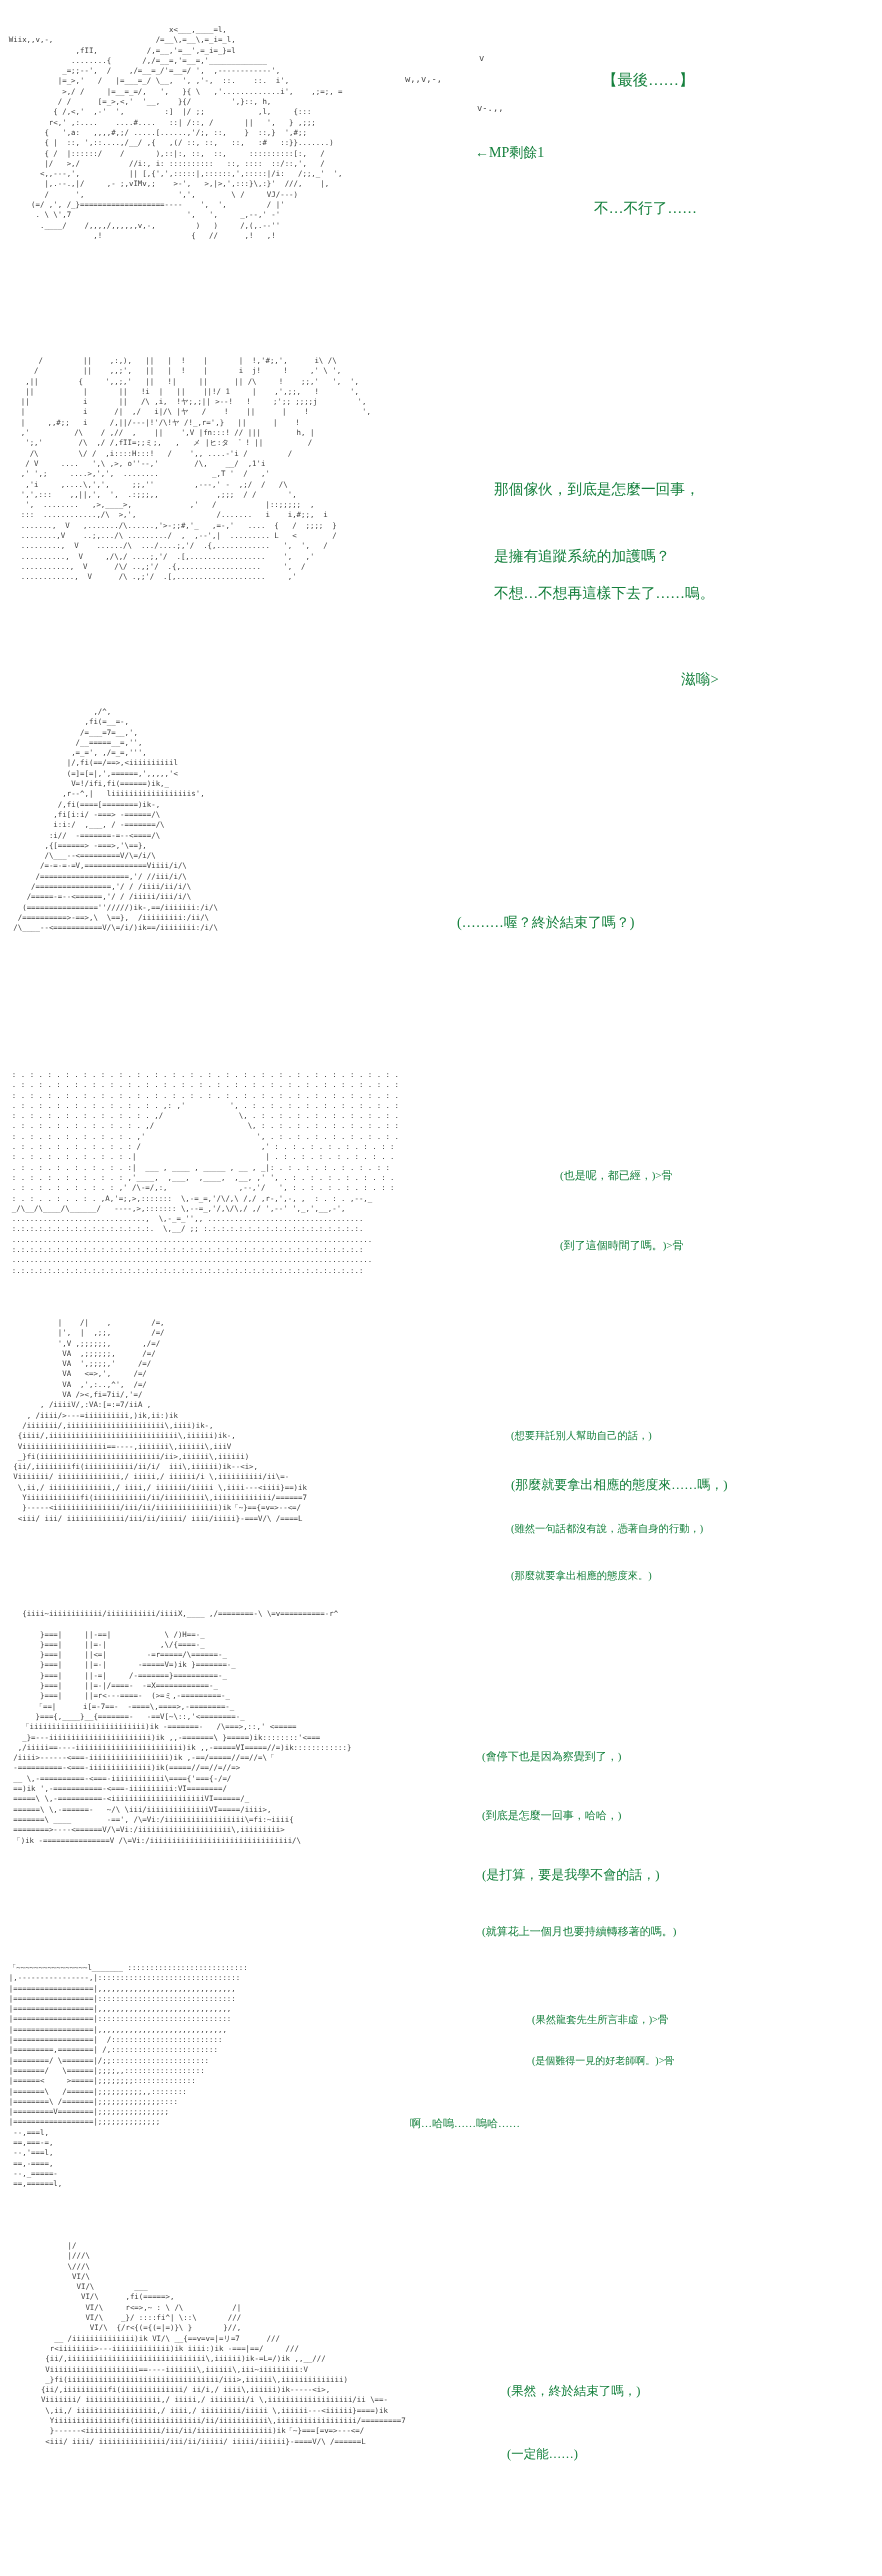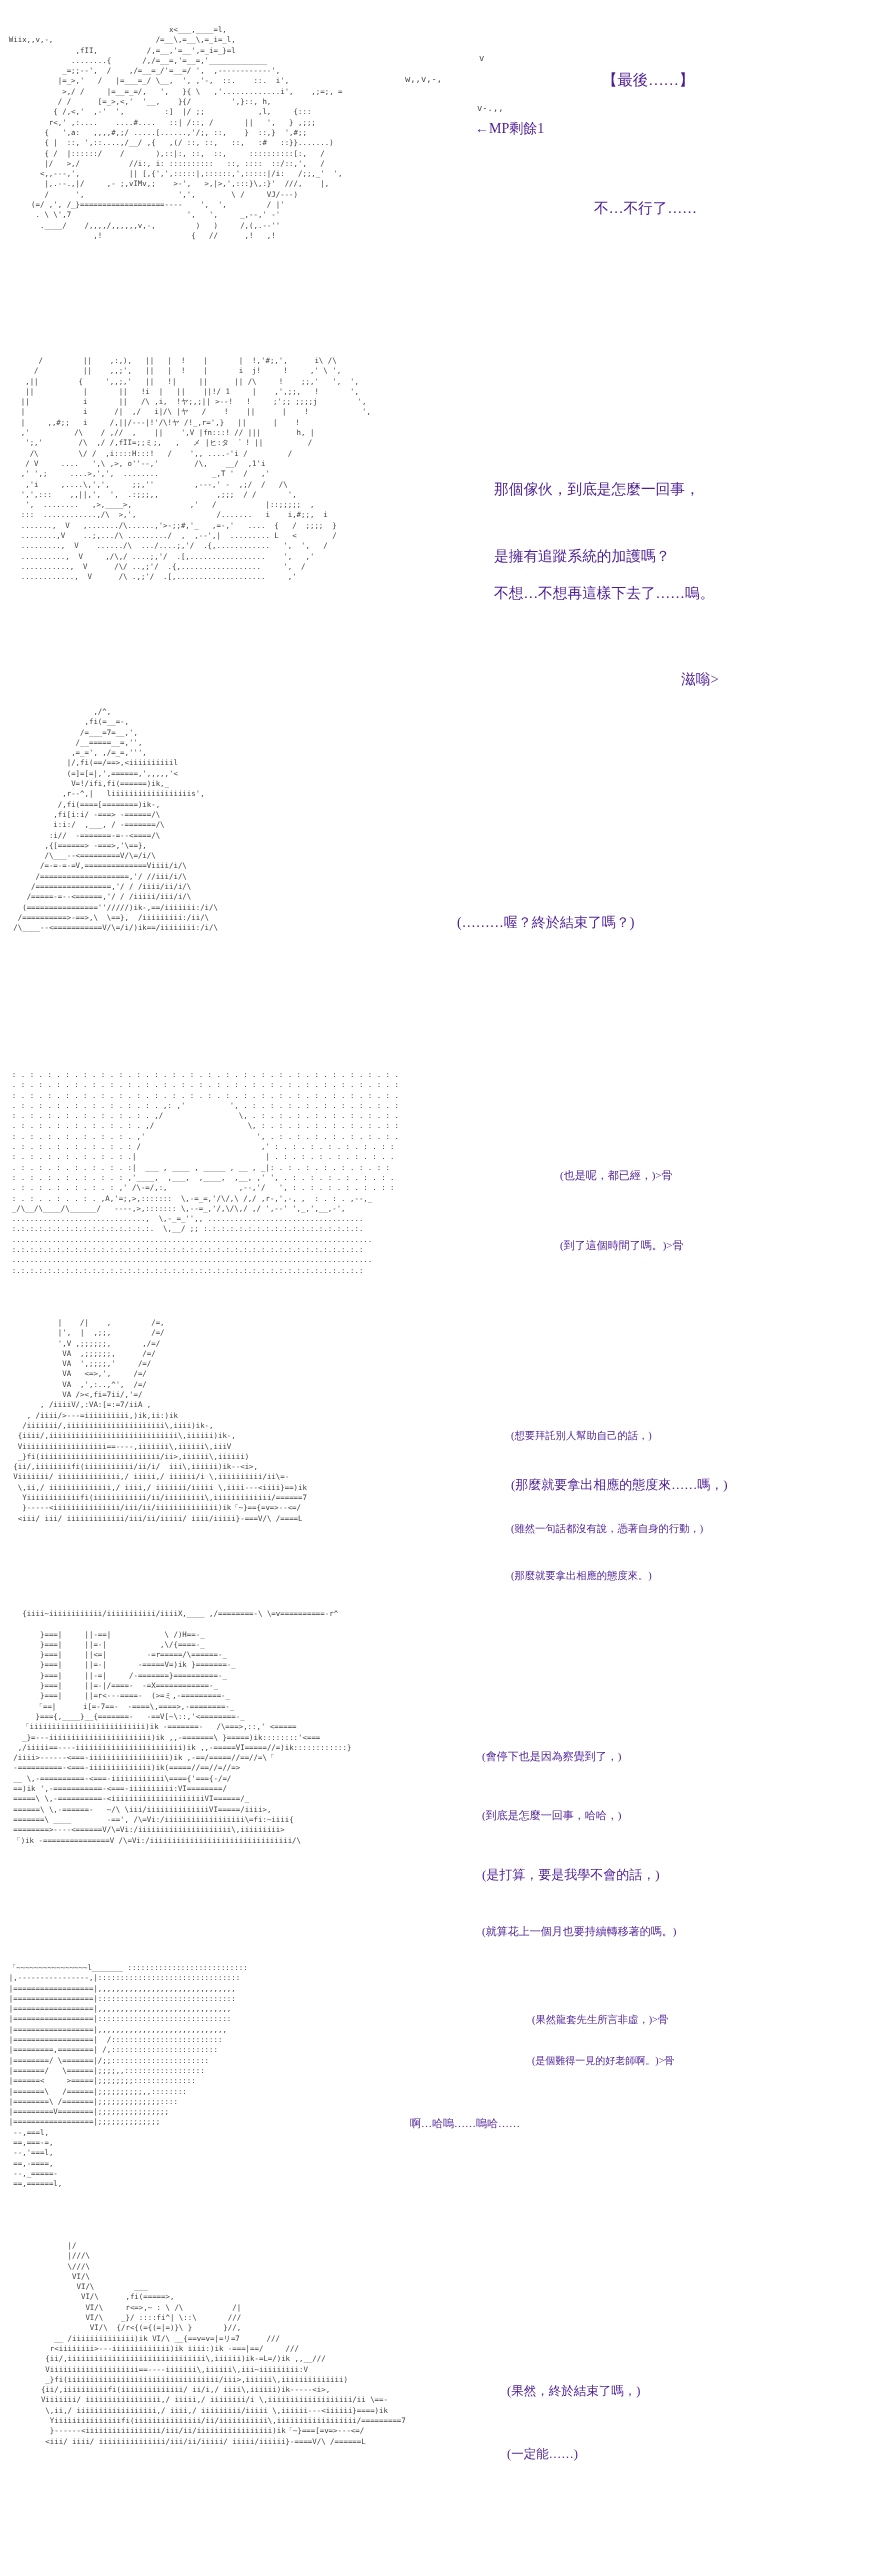--- a/index.html
+++ b/index.html
@@ -1,30 +1,30 @@
 <!DOCTYPE html>
 <html style="font-size:11.8px"><head>
 <meta charset="utf-8">
 <style>
   * { margin:0; padding:0; box-sizing:border-box; }
   html,body { background:#ffffff; }
   #page { position:relative; width:836px; height:2576px; background:#fff;
           font-family:"Liberation Serif", serif; color:#1c1c1c; overflow:hidden; }
   .aa  { position:absolute; font-family:"DejaVu Sans Mono", monospace;
          font-size:7.4px; line-height:10.3px; color:#3d3d3d; white-space:pre; }
-  .dlg { position:absolute; white-space:nowrap; color:#4c1d95; }
+  .dlg { position:absolute; white-space:nowrap; color:#15803d; }
   .fx  { position:absolute; white-space:nowrap; color:#4a4a4a;
          font-family:"DejaVu Sans Mono", monospace; }
 
   #aa1{left:8.8px;top:25px} #aa2{left:7.4px;top:356px} #aa3{left:4.4px;top:707px}
   #aa4{left:7.4px;top:1070px} #aa5{left:4.4px;top:1318px} #aa6{left:4.4px;top:1609px}
   #aa7{left:4.4px;top:1963px} #aa8{left:32px;top:2241px}
 
   #t1-title{left:602px;top:70px;font-size:15.4px}
-  #t1-mp{left:475px;top:120px;font-size:14px}
+  #t1-mp{left:475px;top:144px;font-size:14px}
   #t1-l1{left:594px;top:199px;font-size:14.7px}
   #t2-l1{left:494px;top:480px;font-size:14.7px}
   #t2-l2{left:494px;top:547px;font-size:14.7px}
   #t2-l3{left:494px;top:584px;font-size:14.7px}
   #t2-sfx{left:681px;top:670px;font-size:14.7px}
   #t3-l1{left:457px;top:914px;font-size:14px}
   #t4-l1{left:560px;top:1168px;font-size:11px}
   #t4-l2{left:560px;top:1238px;font-size:11px}
   #t5-l1{left:511px;top:1429px;font-size:10.3px}
   #t5-l2{left:511px;top:1476px;font-size:13px}

